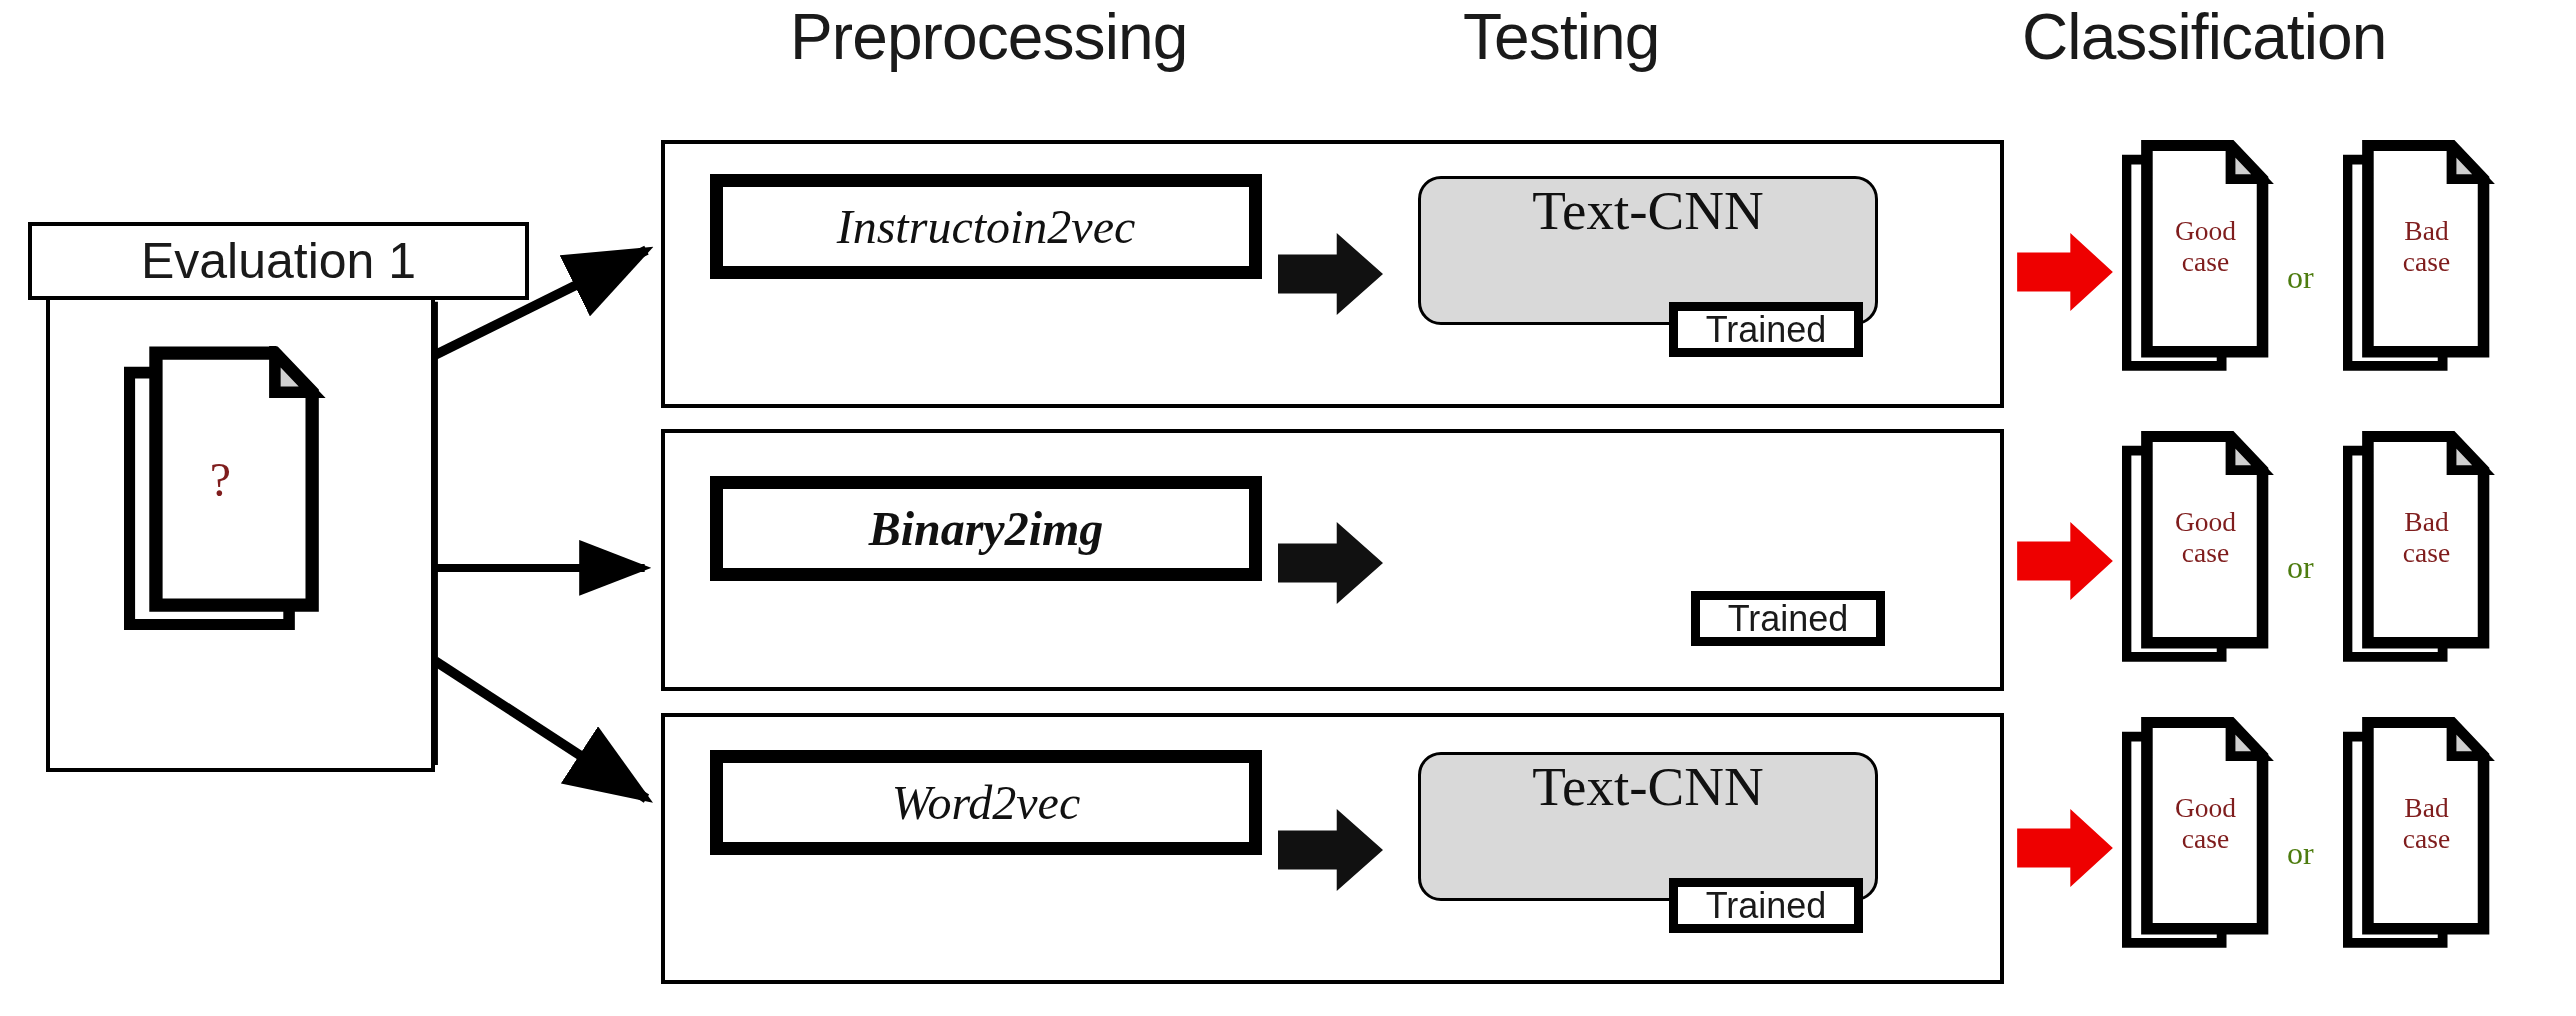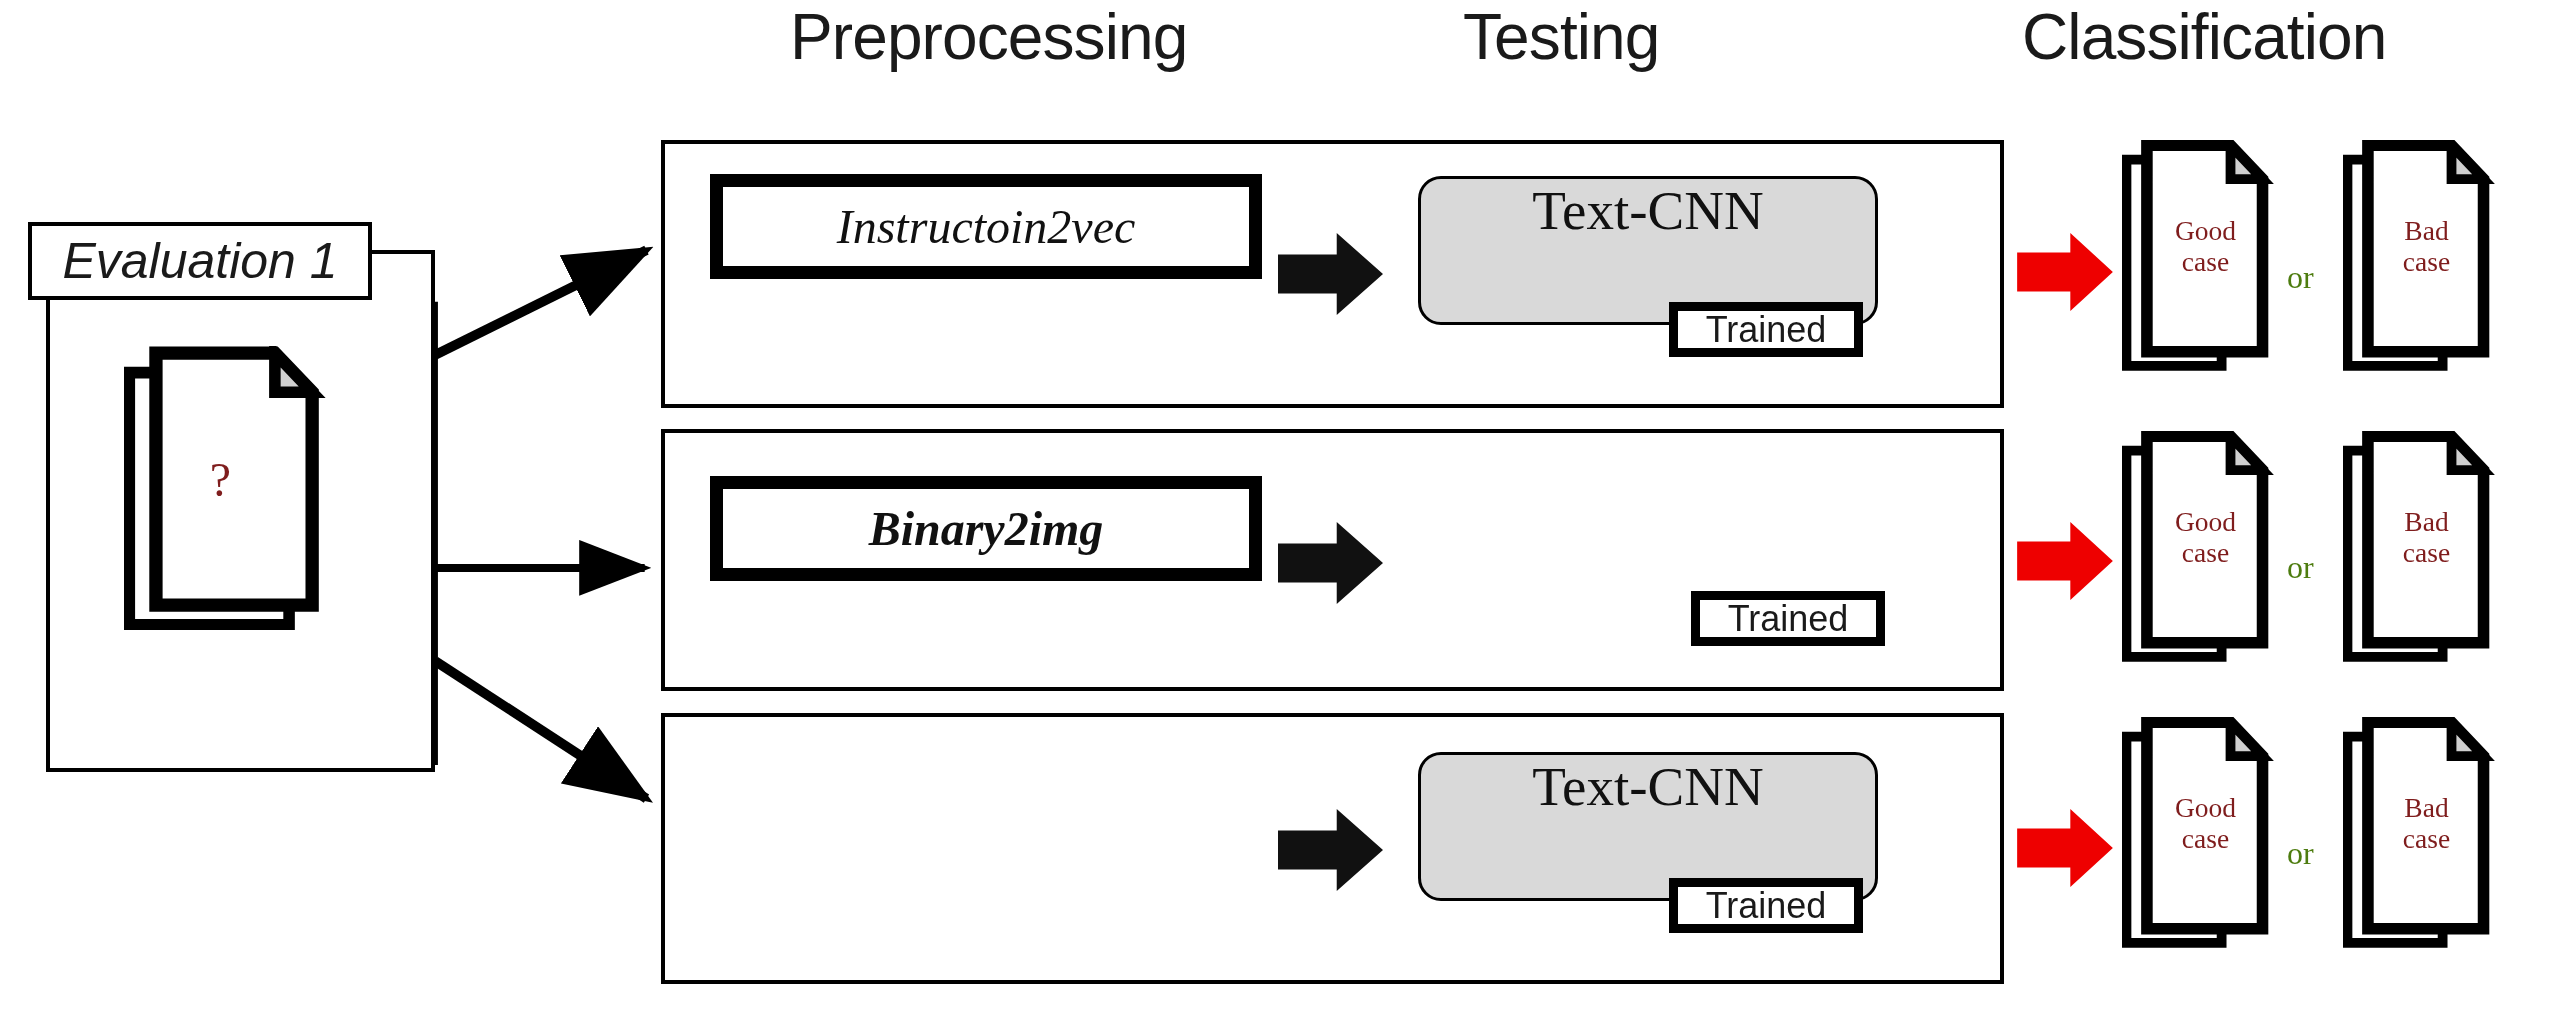--- a/index.html
+++ b/index.html
@@ -24,29 +24,28 @@
     line-height: 1;
     color: #1a1a1a;
     white-space: nowrap;
     letter-spacing: -0.9px;
   }
 
   
   #eval-label-box {
     position: absolute;
     left: 28px; top: 222px;
-    width: 344px; height: 78px;
+    width: 501px; height: 78px;
     border: 4.4px solid #000000;
     background: #ffffff;
     box-sizing: border-box;
     display: flex;
     align-items: center;
     justify-content: center;
     z-index: 4;
-    font-style: italic;
   }
   #eval-label-text {
     font-family: "Liberation Sans", sans-serif;
     font-size: 50px;
     color: #1a1a1a;
     white-space: nowrap;
   }
   #eval-container {
     position: absolute;
     left: 46px; top: 250px;
@@ -304,20 +303,23 @@
       <path d="M122 6 L122 44 L158 44 Z" fill="#d0d0d0" stroke="#000000" stroke-width="11" stroke-linejoin="miter"></path>
     </svg>
     <div class="doc-text" style="top:76px; font-size:27.5px; left:23px; right:9px;">
       <div>Bad</div>
       <div>case</div>
     </div>
   </div>
 
   <div class="row-box" id="row-box-2"></div>
 
+  <div class="prep-box" style="left:710px; top:750px;">
+    <span class="prep-text">Word2vec</span>
+  </div>
 
   <div class="blk-arrow" style="left:1278px; top:809px;">
     <svg width="105" height="82" viewBox="0 0 118 92">
       <polygon points="0,24 66,24 66,0 118,46 66,92 66,68 0,68" fill="#111111"></polygon>
     </svg>
   </div>
 
   <div class="model-box" style="left:1418px; top:752px;">
     <span class="model-text">Text-CNN</span>
   </div>

